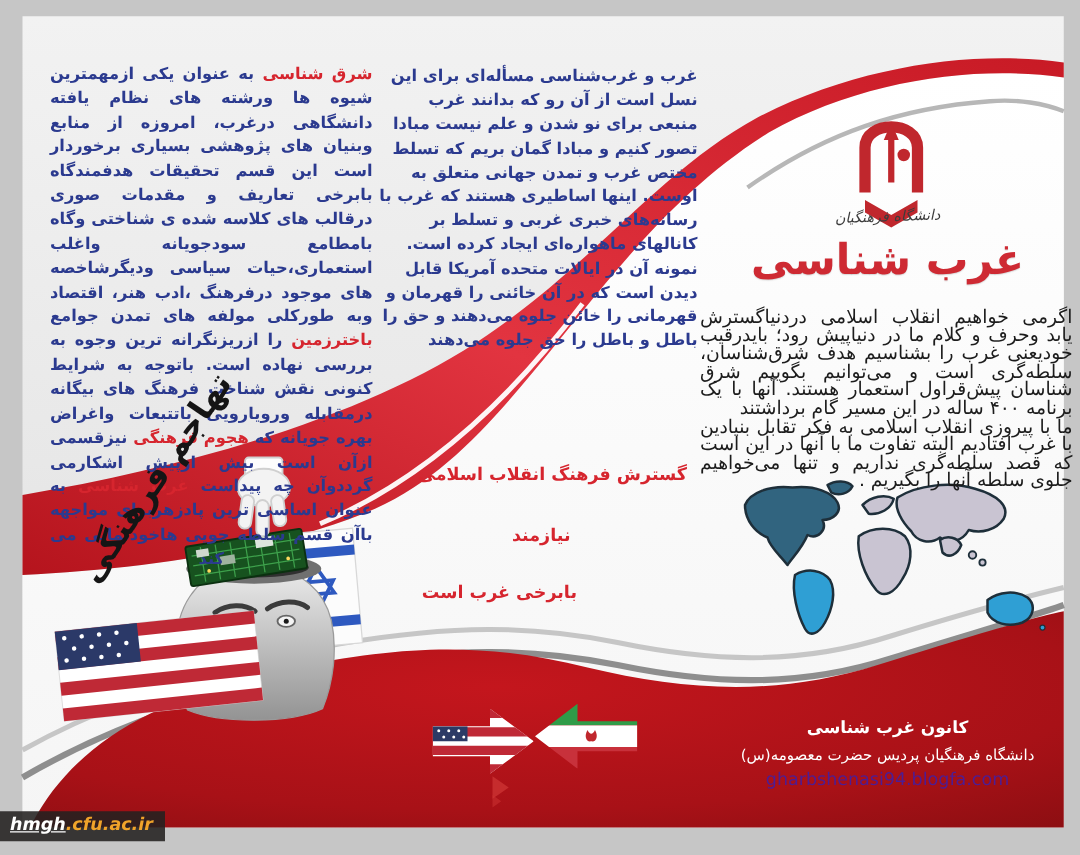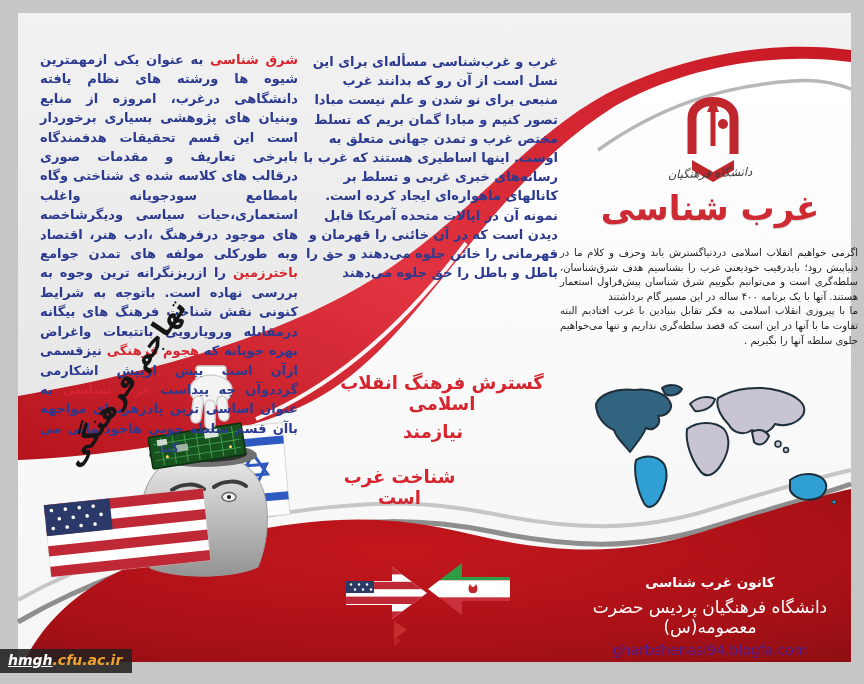--- a/index.html
+++ b/index.html
@@ -11,37 +11,37 @@
   .left-col{left:40px;top:50px;width:258px;font-size:13px;font-weight:bold;line-height:19.4px;
             color:#2b3a8f;text-align:justify;text-align-last:center;direction:rtl;}
   .seg-red{color:#d6252e;}
   .mid-col{left:302px;top:52px;width:256px;font-size:13px;font-weight:bold;line-height:19.2px;
            color:#2b3a8f;text-align:right;direction:rtl;}
   
   .logo-signature{left:562px;top:166px;width:296px;text-align:center;font-size:11.5px;color:#3c3c3c;
                   font-style:italic;transform:rotate(-2deg);direction:rtl;}
   .cover-title{left:562px;top:188px;width:296px;text-align:center;font-size:34px;font-weight:bold;
                color:#ce2a33;direction:rtl;text-shadow:0 1px 1px rgba(0,0,0,.15);}
-  .cover-body{left:560px;top:246px;width:298px;font-size:10px;line-height:14.6px;color:#1c1c1c;
+  .cover-body{left:560px;top:246px;width:298px;font-size:15px;line-height:14.6px;color:#1c1c1c;
               text-align:justify;direction:rtl;}
   .cover-body p{margin:0;text-align-last:right;}
   
   .calligraphy{left:30px;top:306px;width:190px;height:152px;display:flex;align-items:center;
                justify-content:center;}
   .calligraphy span{transform:rotate(-56deg);font-size:27px;font-weight:bold;color:#151515;
                     white-space:nowrap;letter-spacing:1px;direction:rtl;}
   
-  .slogan{position:absolute;text-align:center;font-size:18px;font-weight:bold;color:#d6252e;direction:rtl;}
+  .slogan{position:absolute;text-align:center;font-size:14px;font-weight:bold;color:#d6252e;direction:rtl;}
   .slogan1{left:318px;top:372px;width:248px;}
   .slogan2{left:378px;top:421px;width:110px;}
   .slogan3{left:322px;top:466px;width:155px;}
   
   .footer{left:555px;top:574px;width:310px;text-align:center;color:#fff;direction:rtl;}
   .footer .f1{font-size:13.5px;font-weight:bold;margin:0 0 7px 0;}
-  .footer .f2{font-size:17px;margin:0 0 5px 0;}
+  .footer .f2{font-size:12px;margin:0 0 5px 0;}
   .footer .furl{font-size:14px;color:#4c1d95;direction:ltr;font-family:"DejaVu Sans",sans-serif;}
   
   .watermark{left:0;top:649px;position:absolute;background:rgba(35,33,32,.88);
              padding:3px 10px 5px 8px;font:bold italic 14px "DejaVu Sans",sans-serif;}
   .wm-prefix{color:#ffffff;text-decoration:underline;}
   .wm-suffix{color:#f0a32a;}
 </style>
 </head>
 <body>
 
@@ -228,21 +228,21 @@
     <p>اگرمی خواهیم انقلاب اسلامی دردنیاگسترش یابد وحرف و کلام ما در دنیاپیش رود؛ بایدرقیب خودیعنی غرب را بشناسیم هدف شرق‌شناسان، سلطه‌گری است و می‌توانیم بگوییم شرق شناسان پیش‌قراول استعمار هستند. آنها با یک برنامه ۴۰۰ ساله در این مسیر گام برداشتند</p>
     <p>ما با پیروزی انقلاب اسلامی به فکر تقابل بنیادین با غرب افتادیم البته تفاوت ما با آنها در این است که قصد سلطه‌گری نداریم و تنها می‌خواهیم جلوی سلطه آنها را بگیریم .</p>
   </div>
 
   <div class="txt calligraphy">
     <span>تهاجم فرهنگی</span>
   </div>
 
   <div class="txt slogan slogan1">گسترش فرهنگ انقلاب اسلامی</div>
   <div class="txt slogan slogan2">نیازمند</div>
-  <div class="txt slogan slogan3">شناخت غرب است</div>
+  <div class="txt slogan slogan3">بابرخی غرب است</div>
 
   <div class="txt footer">
     <p class="f1">کانون غرب شناسی</p>
     <p class="f2">دانشگاه فرهنگیان پردیس حضرت معصومه(س)</p>
     <div class="furl">gharbshenasi94.blogfa.com</div>
   </div>
 
   <div class="watermark">
     <span class="wm-prefix">hmgh</span><span class="wm-suffix">.cfu.ac.ir</span>
   </div>

